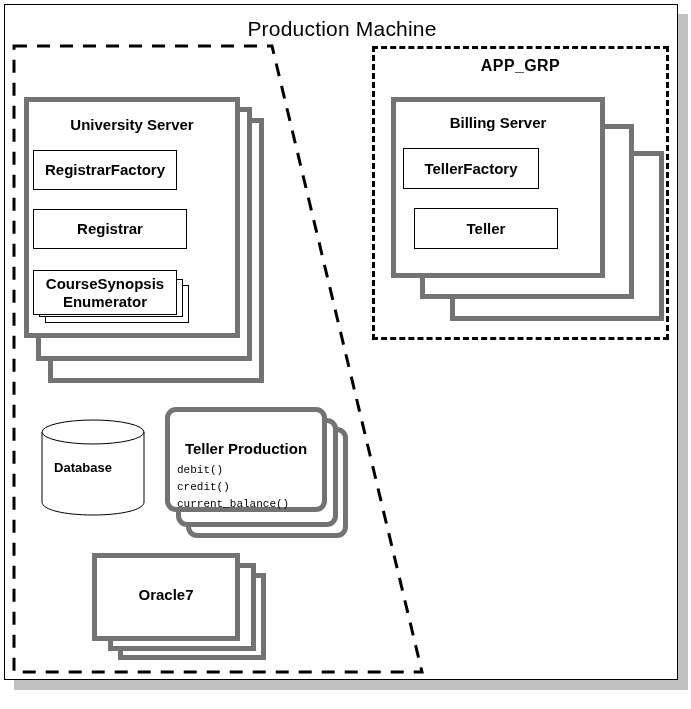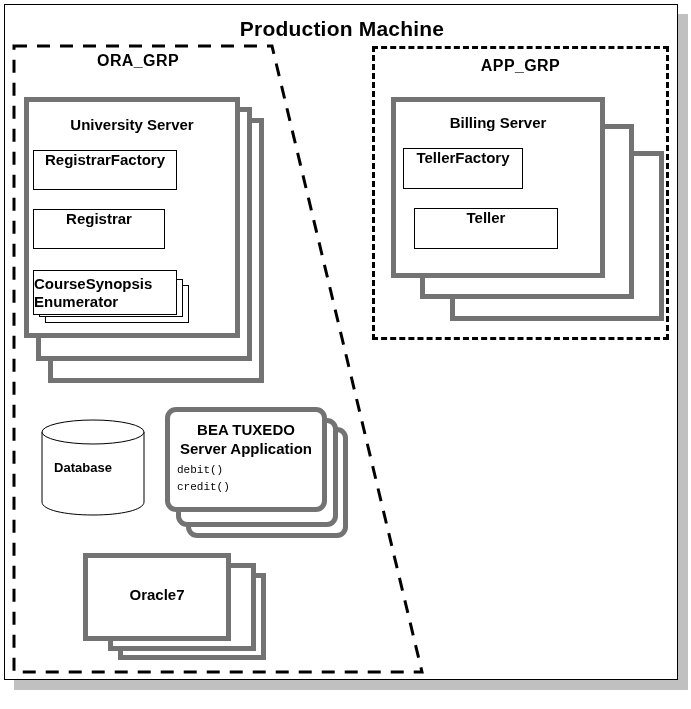--- a/index.html
+++ b/index.html
@@ -38,21 +38,21 @@
   }
 
   
   .diagram-title {
     position: absolute;
     left: 0;
     top: 12px;
     width: 674px;
     text-align: center;
     font-size: 21px;
-    font-weight: bold;
+    font-weight: normal;
     color: #000000;
     letter-spacing: 0.2px;
   }
 
   
   .group-box {
     position: absolute;
     box-sizing: border-box;
   }
   .group-box.dashed-rect {
@@ -106,21 +106,21 @@
     line-height: 19px;
   }
 
   
   .component {
     position: absolute;
     background: #ffffff;
     border: 1px solid #000000;
     box-sizing: border-box;
     display: flex;
-    align-items: flex-start;
+    align-items: center;
     justify-content: center;
   }
   .component-label {
     font-size: 15px;
     font-weight: bold;
     color: #000000;
     text-align: center;
     line-height: 18px;
   }
 
@@ -155,36 +155,33 @@
   <div class="frame-shadow"></div>
   <div class="frame">
 
     <div class="diagram-title">Production Machine</div>
   </div>
 
   <svg class="ora-svg" width="691" height="709">
     <polygon points="14,46 272,46 422,672 14,672" fill="none" stroke="#000000" stroke-width="3" stroke-dasharray="13,10"></polygon>
   </svg>
 
-  <div class="ora-label-wrap">
-    <span class="group-label" style="position:static;display:block;top:auto;">ORA_GRP</span>
-  </div>
 
   <div class="stack">
     <div class="card" style="left:48px;  top:118px; width:216px; height:265px;"></div>
     <div class="card" style="left:36px;  top:107px; width:216px; height:254px;"></div>
     <div class="card" style="left:24px;  top:97px;  width:216px; height:241px;">
       <div class="card-title" style="top:13px;">University Server</div>
     </div>
 
     <div class="component" style="left:33px; top:150px; width:144px; height:40px;">
       <span class="component-label">RegistrarFactory</span>
     </div>
 
-    <div class="component" style="left:33px; top:209px; width:132px; height:40px;">
+    <div class="component" style="left:33px; top:209px; width:154px; height:40px;">
       <span class="component-label">Registrar</span>
     </div>
 
     <div class="component" style="left:45px; top:285px; width:144px; height:38px; z-index:1;"></div>
     <div class="component" style="left:39px; top:279px; width:144px; height:38px; z-index:2;"></div>
     <div class="component" style="left:33px; top:270px; width:144px; height:45px; z-index:3; flex-direction:column;">
       <span class="component-label">CourseSynopsis</span>
       <span class="component-label">Enumerator</span>
     </div>
   </div>
@@ -194,47 +191,47 @@
       <path d="M1,14 L1,84 C1,92 24,97 52,97 C80,97 103,92 103,84 L103,14" fill="#ffffff" stroke="#000000" stroke-width="1"></path>
       <ellipse cx="52" cy="14" rx="51" ry="12" fill="#ffffff" stroke="#000000" stroke-width="1"></ellipse>
     </svg>
     <div class="cylinder-label" style="top:42px;">Database</div>
   </div>
 
   <div class="stack">
     <div class="card rounded" style="left:186px; top:427px; width:162px; height:111px;"></div>
     <div class="card rounded" style="left:176px; top:418px; width:162px; height:109px;"></div>
     <div class="card rounded" style="left:165px; top:407px; width:162px; height:105px;">
-      <div class="card-title" style="top:8px;">BEA TUXEDO</div>
-      <div class="card-title" style="top:27px;">Server Application</div>
+      <div class="card-title" style="top:27px;">Teller Production</div>
       <div class="ops" style="left:7px; top:50px;">debit()</div>
       <div class="ops" style="left:7px; top:67px;">credit()</div>
+      <div class="ops" style="left:7px; top:84px;">current_balance()</div>
     </div>
   </div>
 
   <div class="stack">
     <div class="card" style="left:118px; top:573px; width:148px; height:87px;"></div>
     <div class="card" style="left:108px; top:563px; width:148px; height:88px;"></div>
-    <div class="card" style="left:83px;  top:553px; width:148px; height:88px;">
+    <div class="card" style="left:92px;  top:553px; width:148px; height:88px;">
       <div class="card-title" style="top:27px;">Oracle7</div>
     </div>
   </div>
 
   <div class="group-box dashed-rect" style="left:372px; top:46px; width:297px; height:294px;">
     <div class="group-label">APP_GRP</div>
   </div>
 
   <div class="stack">
     <div class="card" style="left:450px; top:151px; width:214px; height:170px;"></div>
     <div class="card" style="left:420px; top:124px; width:214px; height:175px;"></div>
     <div class="card" style="left:391px; top:97px;  width:214px; height:181px;">
       <div class="card-title" style="top:11px;">Billing Server</div>
     </div>
 
-    <div class="component" style="left:403px; top:148px; width:120px; height:41px;">
+    <div class="component" style="left:403px; top:148px; width:136px; height:41px;">
       <span class="component-label">TellerFactory</span>
     </div>
 
     <div class="component" style="left:403px; top:208px; width:144px; height:41px;margin-left:11px;">
       <span class="component-label">Teller</span>
     </div>
   </div>
 
 </div>
 

